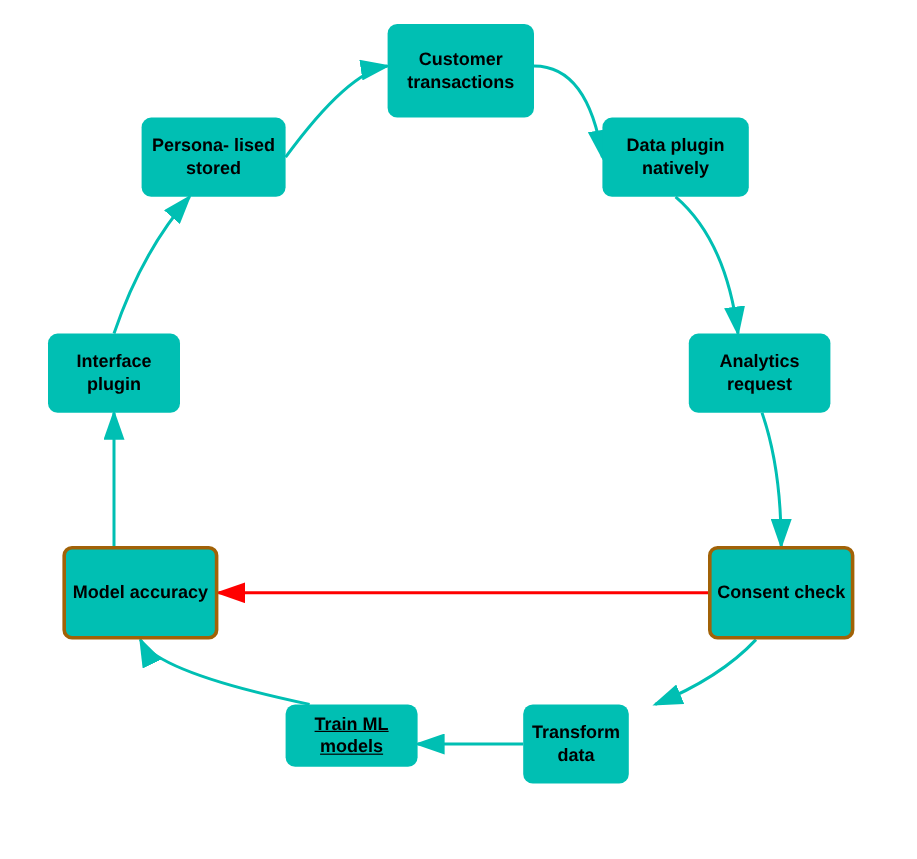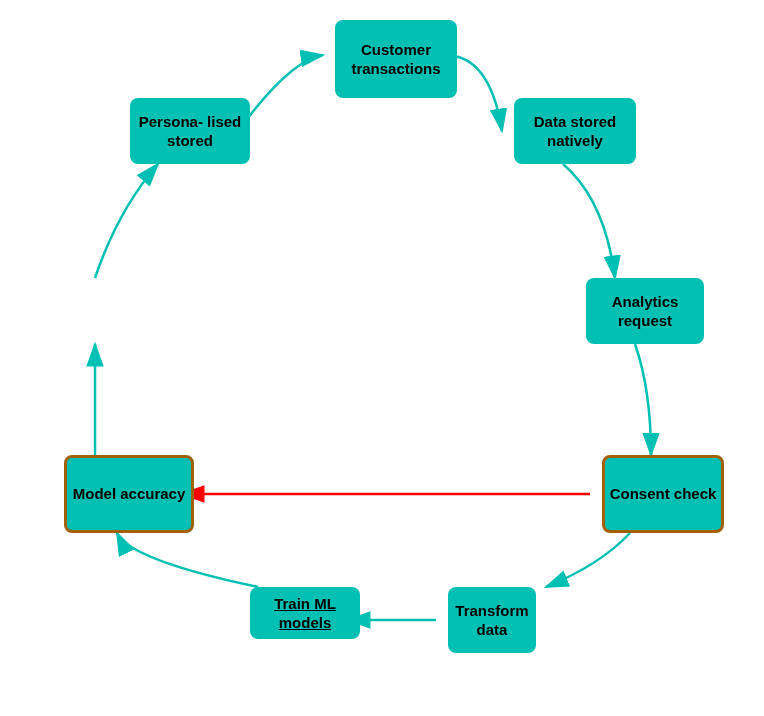--- a/index.html
+++ b/index.html
@@ -22,21 +22,20 @@
       border-radius: 8px;
       display: flex;
       align-items: center;
       justify-content: center;
       text-align: center;
       font-weight: 700;
       font-size: 15px;
       color: #000;
       line-height: 1.3;
       padding: 10px 4px;
-      margin-left: 12px;
     }
     .node.red-border {
       border: 3px solid #a16207;
     }
     svg.arrows {
       position: absolute;
       top: 0; left: 0;
       width: 764px;
       height: 716px;
       pointer-events: none;
@@ -78,21 +77,21 @@
     <path d="M 238 131 Q 290 60 323 55" stroke="#00bfb3" stroke-width="2.5" fill="none" marker-end="url(#arrow-teal)"></path>
 
   </svg>
 
   <div class="node" style="left:323px; top:20px; width:122px; height:78px;">
     <span>Customer
 transactions</span>
   </div>
 
   <div class="node" style="left:502px; top:98px; width:122px; height:66px;">
-    <span>Data stored
+    <span>Data plugin
 natively</span>
   </div>
 
   <div class="node" style="left:574px; top:278px; width:118px; height:66px;">
     <span>Analytics
 request</span>
   </div>
 
   <div class="node red-border" style="left:590px; top:455px; width:122px; height:78px;">
     <span>Consent
@@ -107,19 +106,23 @@
   <div class="node" style="left:238px; top:587px; width:110px; height:52px;text-decoration:underline;">
     <span>Train ML
 models</span>
   </div>
 
   <div class="node red-border" style="left:52px; top:455px; width:130px; height:78px;">
     <span>Model
 accuracy</span>
   </div>
 
+  <div class="node" style="left:40px; top:278px; width:110px; height:66px;">
+    <span>Interface
+plugin</span>
+  </div>
 
   <div class="node" style="left:118px; top:98px; width:120px; height:66px;">
     <span>Persona-
 lised stored</span>
   </div>
 
 </div>
 
 </body></html>

